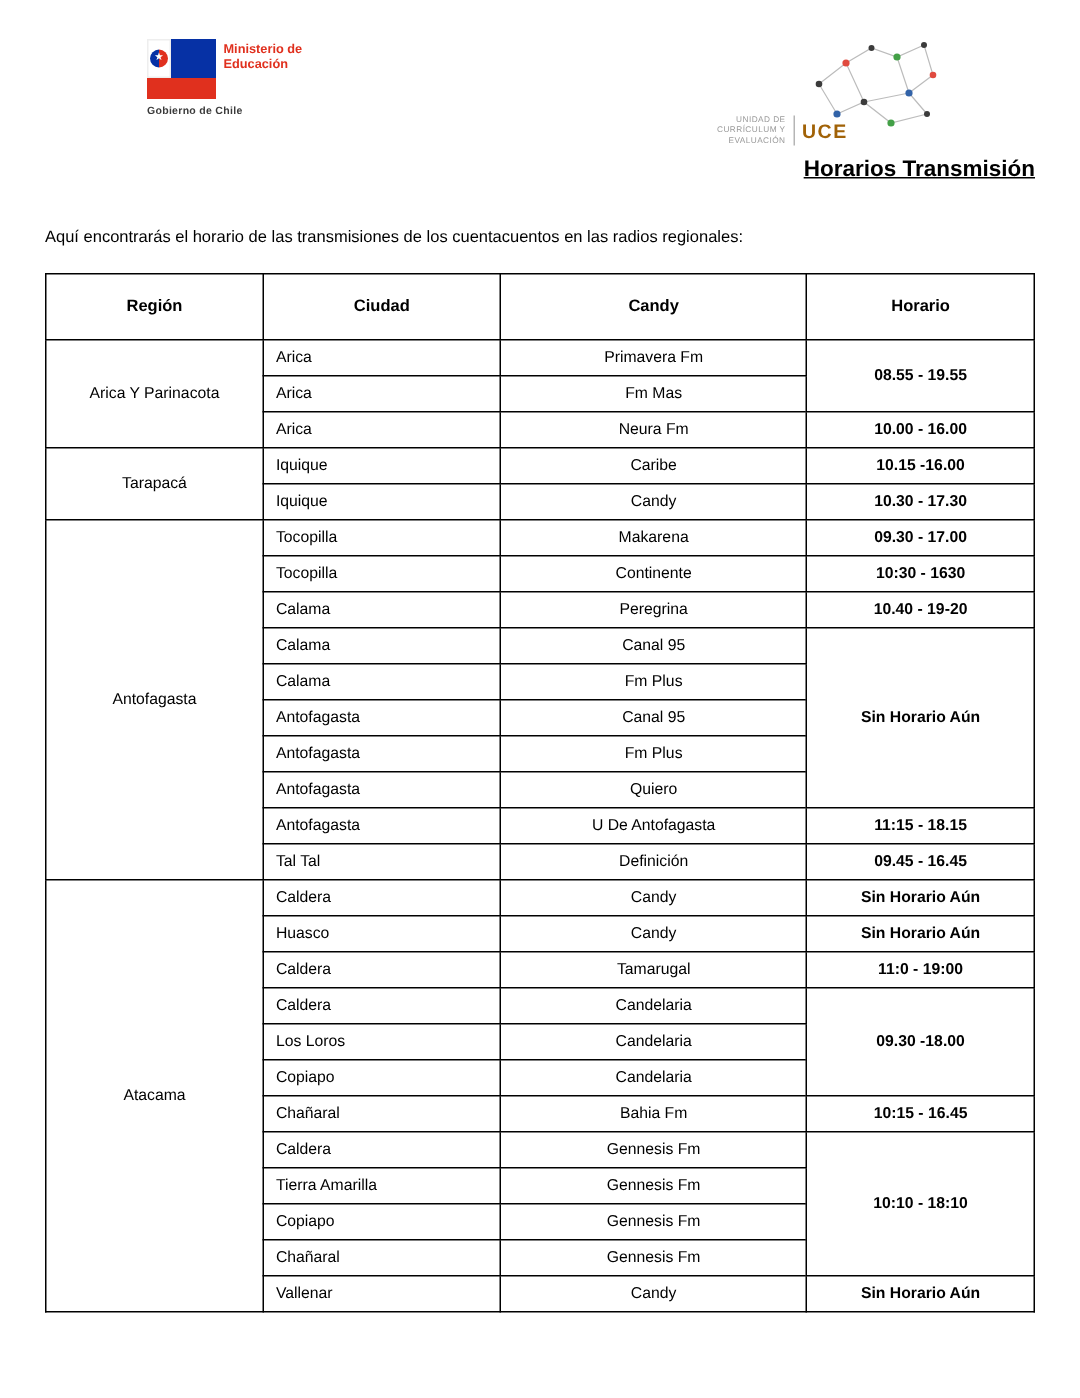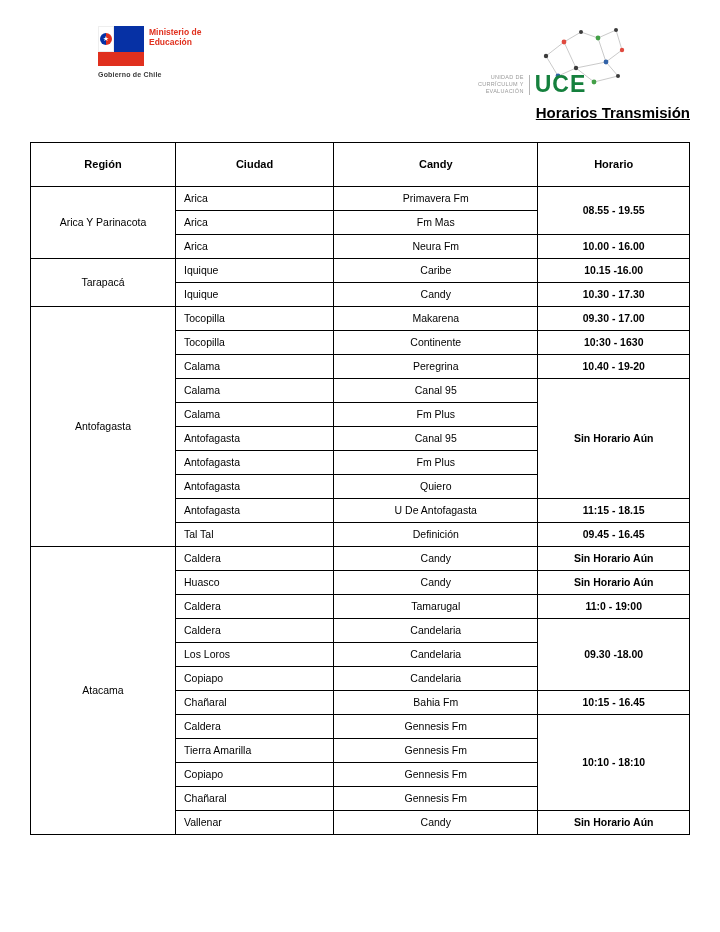--- a/index.html
+++ b/index.html
@@ -28,21 +28,21 @@
   .flag-blue { flex:1; background:#0631a5; }
   .flag-red { height:14px; background:#e0301e; }
   .ministry { color:#e0301e; font-weight:bold; font-size:8.5px; line-height:1.2; padding-left:5px; padding-top:1px; }
   .gobierno { font-size:7px; color:#3a3a3a; font-weight:bold; margin-top:5px; letter-spacing:0.2px; }
 
   .uce-logo { position:relative; width:150px; height:76px; }
   .constellation { position:absolute; top:-2px; right:0; }
   .uce-bottom { position:absolute; left:0; bottom:4px; display:flex; align-items:center; }
   .uce-org { font-size:5.5px; color:#9a9a9a; text-align:right; line-height:1.3; letter-spacing:0.3px; }
   .uce-div { width:1px; height:20px; background:#b5b5b5; margin:0 5px; }
-  .uce-acronym { font-size:23px; color:#15803d; letter-spacing:1px; font-weight:600; }
+  .uce-acronym { font-size:13px; color:#a16207; letter-spacing:1px; font-weight:600; }
 
   
   .doc-title { text-align:right; font-size:15px; font-weight:bold; line-height:1.45; }
   .doc-title div { text-decoration:underline; }
   .intro { margin-top:28px; font-size:11px; }
 
   
   table.schedule { width:100%; border-collapse:collapse; margin-top:18px; table-layout:fixed; }
   .schedule th, .schedule td { border:1px solid #000; font-size:10.5px; padding:2px 6px; }
   .schedule th { height:44px; font-size:11px; font-weight:bold; text-align:center; }
@@ -107,20 +107,21 @@
         <div class="uce-acronym">UCE</div>
       </div>
     </div>
 
   </header>
 
   <div class="doc-title">
     <div>Horarios Transmisión</div>
   </div>
 
+  <p class="intro">Aquí encontrarás el horario de las transmisiones de los cuentacuentos en las radios regionales:</p>
 
   <table class="schedule">
     <colgroup>
       <col style="width:22%">
       <col style="width:24%">
       <col style="width:31%">
       <col style="width:23%">
     </colgroup>
     <thead>
       <tr>

